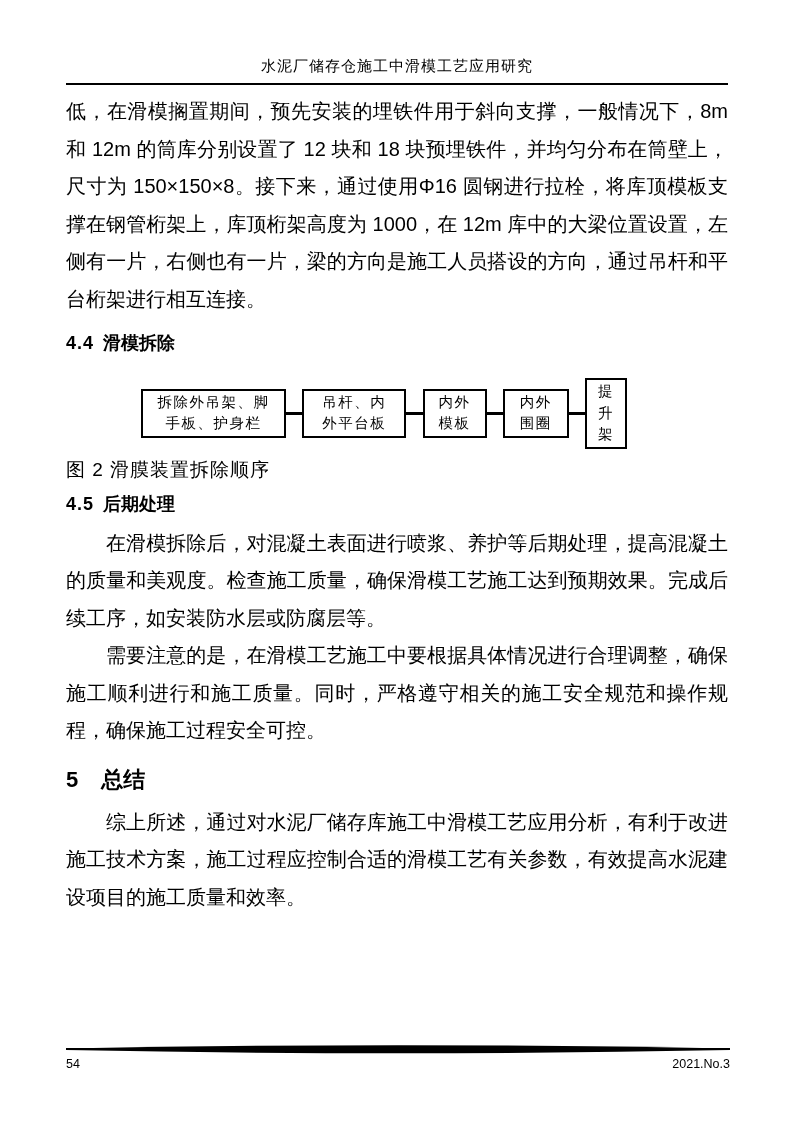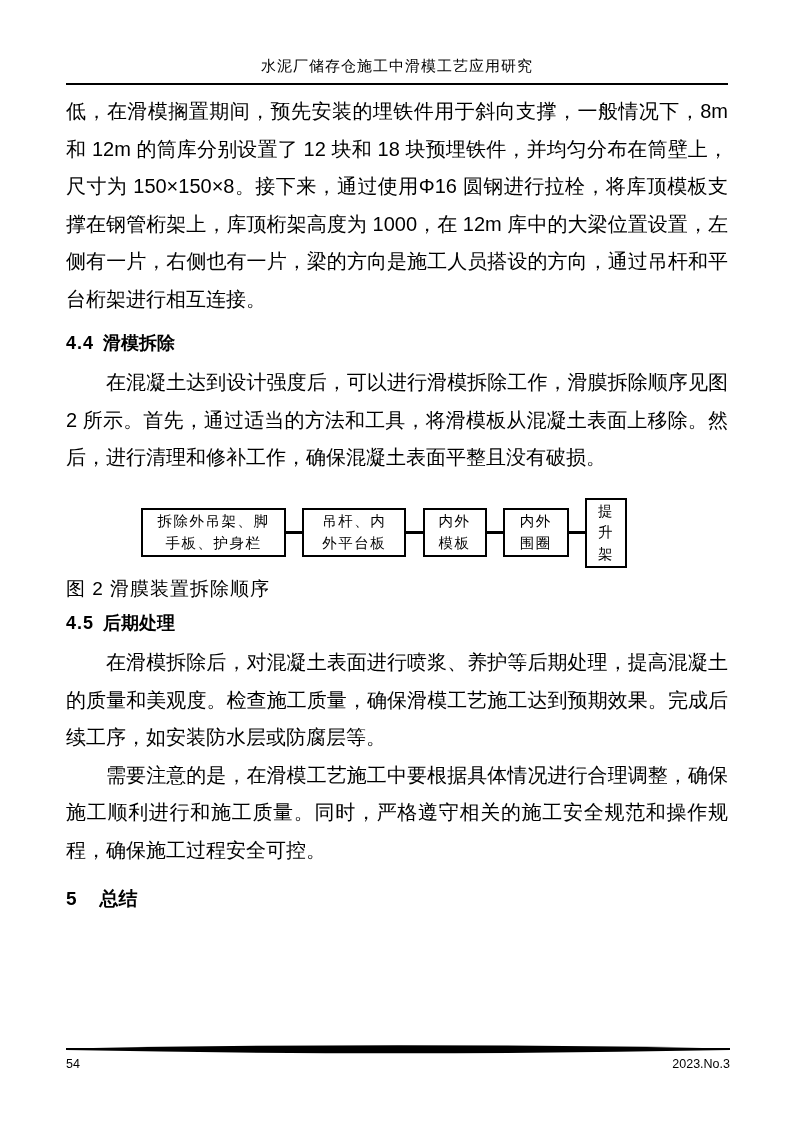--- a/index.html
+++ b/index.html
@@ -37,21 +37,21 @@
   }
   .para.indent{ text-indent:2em; }
   .para.first{ margin-top:2px; }
   h2.sec{
     font-size:18px;
     font-weight:bold;
     margin:11px 0 7px 0;
     line-height:28px;
   }
   h2.sec .num{ margin-right:9px; letter-spacing:1px;}
-  h2.sec.big{ font-size:19px; margin:16px 0 10px 0;}
+  h2.sec.big{ font-size:22px; margin:16px 0 10px 0;}
   h2.sec.big .num{ margin-right:22px; }
   
   .flowchart{
     margin:21px auto 0 auto;
     width:486px;
     transform:translateX(-13px);
     display:flex;
     align-items:center;
   }
   .fbox{
@@ -112,21 +112,20 @@
 <body>
 
 <div class="page">
 
   <div class="hdr-title">水泥厂储存仓施工中滑模工艺应用研究</div>
   <hr class="hdr-rule">
 
   <p class="para first">低，在滑模搁置期间，预先安装的埋铁件用于斜向支撑，一般情况下，8m 和 12m 的筒库分别设置了 12 块和 18 块预埋铁件，并均匀分布在筒壁上，尺寸为 150×150×8。接下来，通过使用Φ16 圆钢进行拉栓，将库顶模板支撑在钢管桁架上，库顶桁架高度为 1000，在 12m 库中的大梁位置设置，左侧有一片，右侧也有一片，梁的方向是施工人员搭设的方向，通过吊杆和平台桁架进行相互连接。</p>
 
   <h2 class="sec"><span class="num">4.4</span><span>滑模拆除</span></h2>
-  <p class="para indent">在混凝土达到设计强度后，可以进行滑模拆除工作，滑膜拆除顺序见图 2 所示。首先，通过适当的方法和工具，将滑模板从混凝土表面上移除。然后，进行清理和修补工作，确保混凝土表面平整且没有破损。</p>
 
   <div class="flowchart">
     <div class="fbox w1">
       <span>拆除外吊架、脚</span>
       <span>手板、护身栏</span>
     </div>
     <div class="fline"></div>
     <div class="fbox w2">
       <span>吊杆、内</span>
       <span>外平台板</span>
@@ -147,25 +146,26 @@
       <span>架</span>
     </div>
   </div>
   <div class="fig-caption">图 2 滑膜装置拆除顺序</div>
 
   <h2 class="sec after-fig"><span class="num">4.5</span><span>后期处理</span></h2>
   <p class="para indent">在滑模拆除后，对混凝土表面进行喷浆、养护等后期处理，提高混凝土的质量和美观度。检查施工质量，确保滑模工艺施工达到预期效果。完成后续工序，如安装防水层或防腐层等。</p>
   <p class="para indent">需要注意的是，在滑模工艺施工中要根据具体情况进行合理调整，确保施工顺利进行和施工质量。同时，严格遵守相关的施工安全规范和操作规程，确保施工过程安全可控。</p>
 
   <h2 class="sec big"><span class="num">5</span><span>总结</span></h2>
+  <p class="para indent">综上所述，通过对水泥厂储存库施工中滑模工艺应用分析，有利于改进施工技术方案，施工过程应控制合适的滑模工艺有关参数，有效提高水泥建设项目的施工质量和效率。</p>
 
   <div class="footer">
     <svg class="footer-bar" viewBox="0 0 664 10" preserveAspectRatio="none" aria-hidden="true">
       <path d="M0,4.5 Q332,-2 664,4.5 L664,6 Q332,12.5 0,6 Z" fill="#000"></path>
       <rect x="0" y="4" width="664" height="1.6" fill="#000"></rect>
     </svg>
     <div class="footer-row">
       <div class="footer-page">54</div>
-      <div class="footer-issue">2023.No.3</div>
+      <div class="footer-issue">2021.No.3</div>
     </div>
   </div>
 
 </div>
 
 </body></html>

